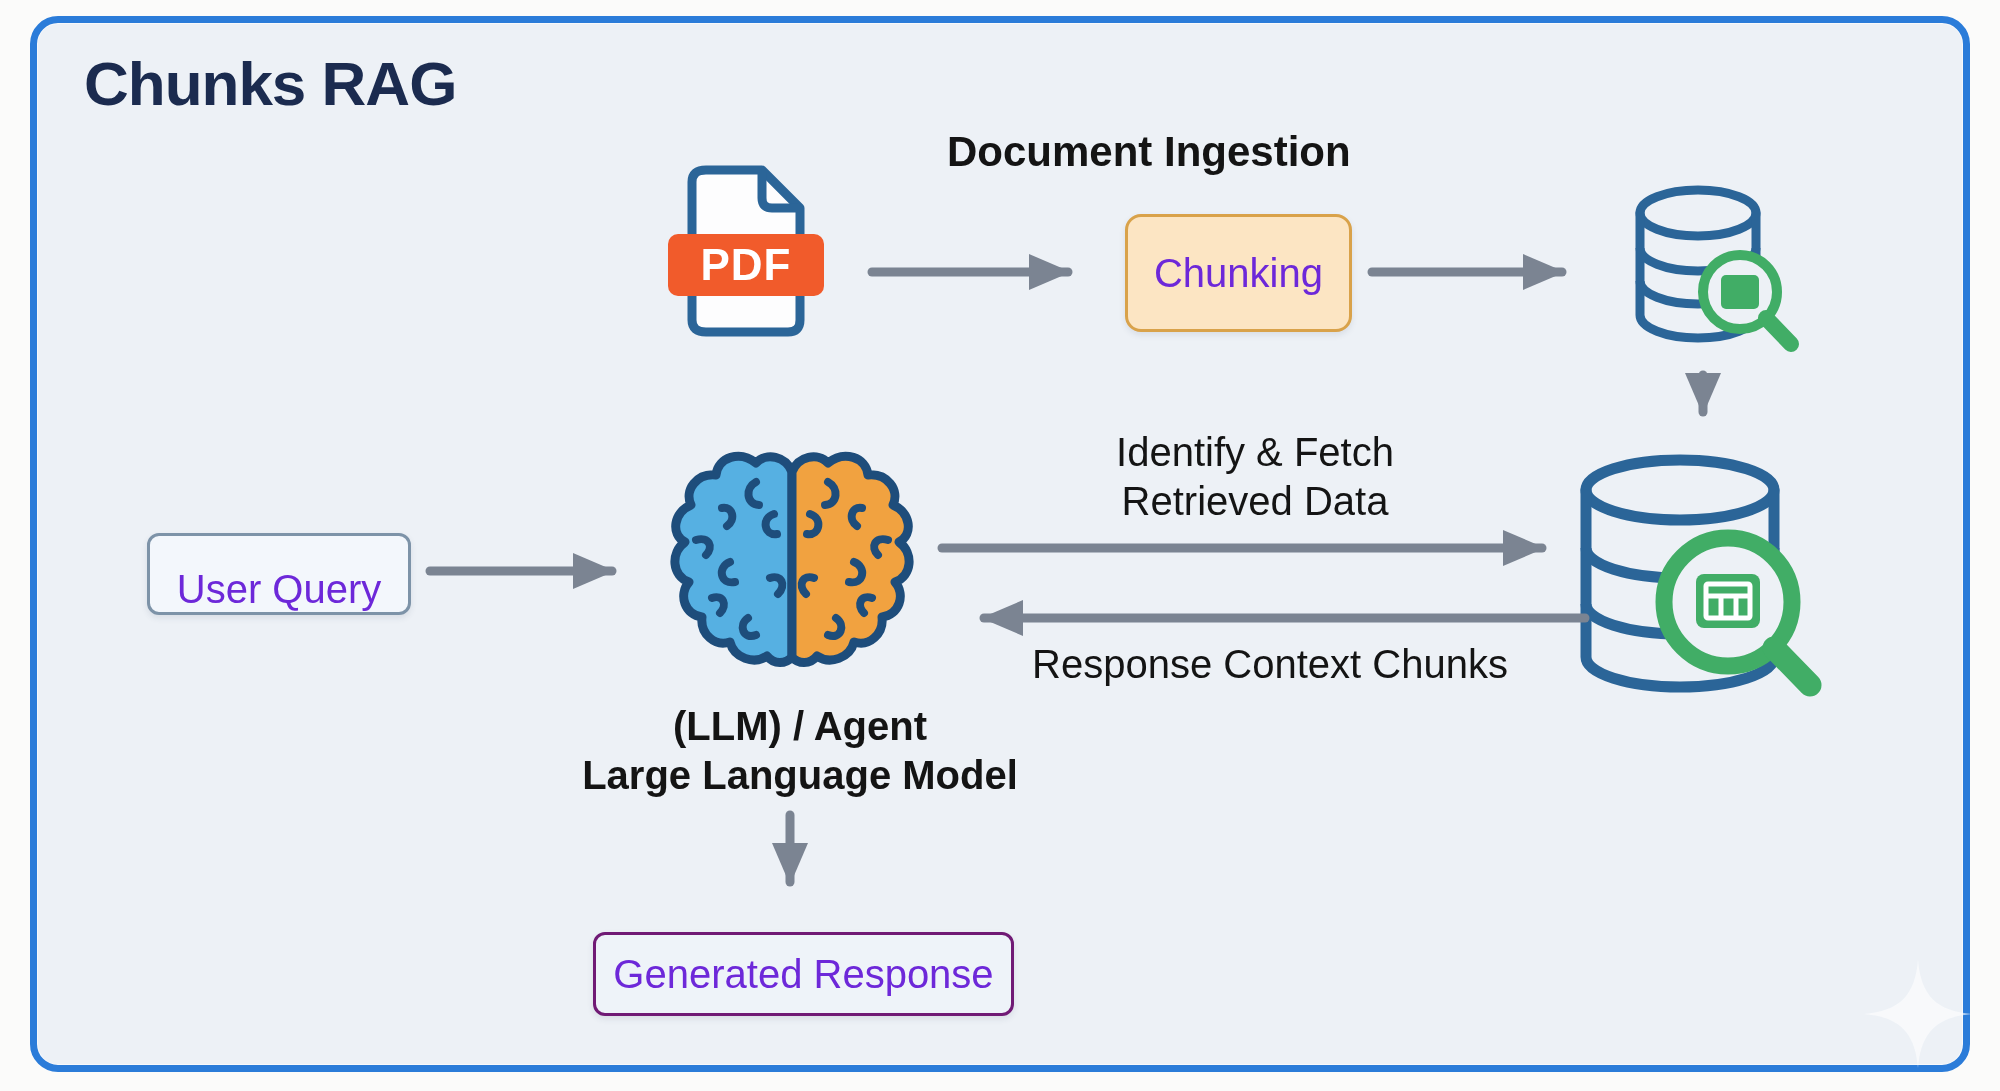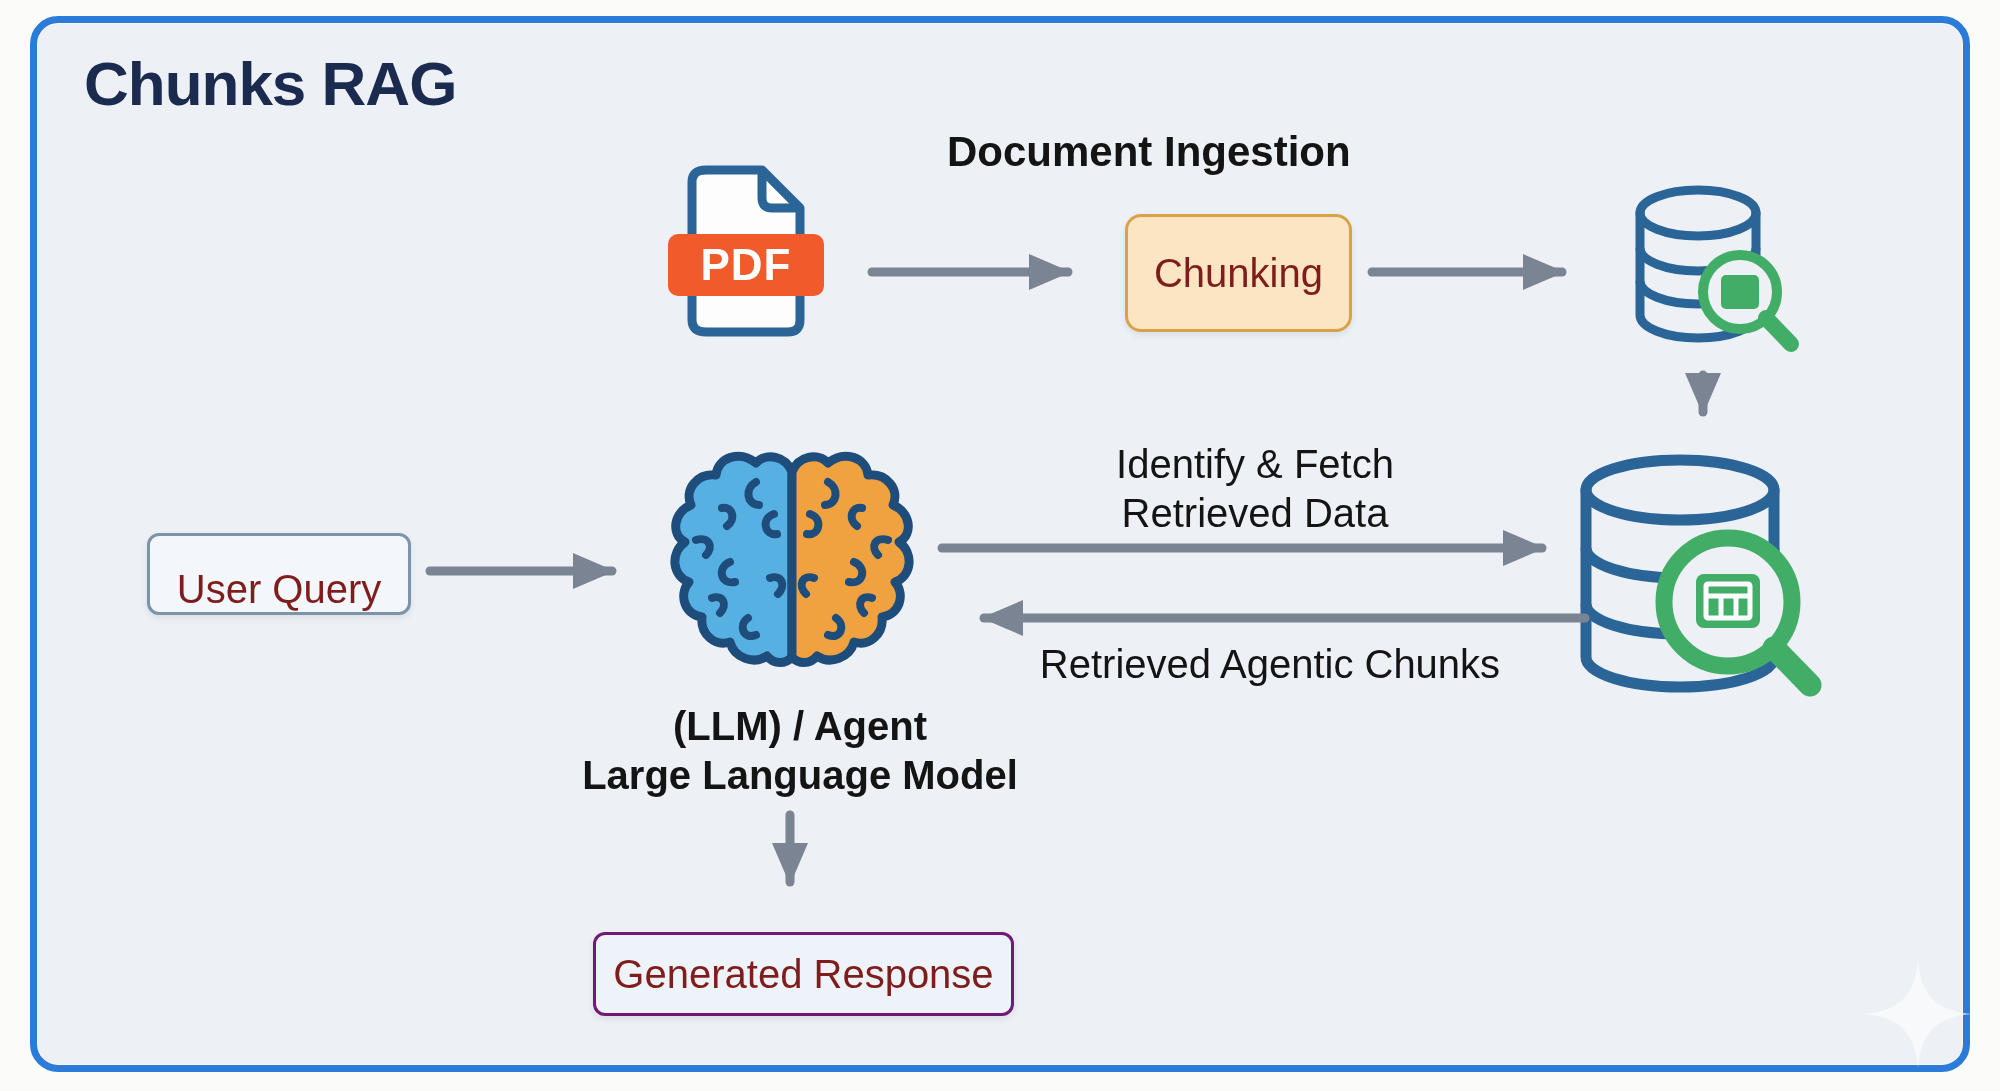--- a/index.html
+++ b/index.html
@@ -17,21 +17,21 @@
 
   .heading{position:absolute;left:947px;top:128px;width:600px;text-align:left;
            font-size:42px;font-weight:bold;color:#141414;}
 
   
   .lbl{position:absolute;text-align:center;font-size:40px;line-height:1.22;color:#141414;}
   .lbl.bold{font-weight:bold;}
 
   
   .node{position:absolute;display:flex;align-items:center;justify-content:center;
-        font-size:40px;color:#7f1d1d;border-radius:12px;
+        font-size:40px;color:#6d28d9;border-radius:12px;
         box-shadow:0 3px 6px rgba(40,60,90,.10);}
   .node.user{left:147px;top:533px;width:258px;height:76px;
              background:#f3f7fc;border:3px solid #7d93a8;align-items:flex-end;}
   .node.chunk{left:1125px;top:214px;width:221px;height:112px;
               background:#fce5c3;border:3px solid #d9a24a;border-radius:16px;}
   .node.generated{left:593px;top:932px;width:415px;height:78px;
                   background:#eef3f9;border:3px solid #701a75;}
 
   .icon{position:absolute;}
   svg{display:block;overflow:visible;}
@@ -105,26 +105,26 @@
         <path d="M146 130 C135 126 129 137 138 146"></path>
       </g>
     </svg>
   </div>
 
   <div class="lbl bold" style="left:470px;top:702px;width:660px;">
     <div>(LLM) / Agent</div>
     <div>Large Language Model</div>
   </div>
 
-  <div class="lbl" style="left:905px;top:440px;width:700px;">
+  <div class="lbl" style="left:905px;top:428px;width:700px;">
     <div>Identify &amp; Fetch</div>
     <div>Retrieved Data</div>
   </div>
 
-  <div class="lbl" style="left:870px;top:640px;width:800px;">Retrieved Agentic Chunks</div>
+  <div class="lbl" style="left:870px;top:640px;width:800px;">Response Context Chunks</div>
 
   <div class="icon" style="left:1578px;top:452px;width:250px;height:270px;">
     <svg width="250" height="270" viewBox="0 0 250 270">
       <ellipse cx="102" cy="38" rx="94" ry="30" fill="none" stroke="#2b6598" stroke-width="11"></ellipse>
       <path d="M8 38 V205 A94 30 0 0 0 196 205 V38" fill="none" stroke="#2b6598" stroke-width="11" stroke-linecap="round"></path>
       <path d="M8 96 A94 30 0 0 0 196 96" fill="none" stroke="#2b6598" stroke-width="11"></path>
       <path d="M8 152 A94 30 0 0 0 196 152" fill="none" stroke="#2b6598" stroke-width="11"></path>
       <g>
         <circle cx="150" cy="150" r="64" fill="#edf1f6" stroke="#41ad66" stroke-width="17"></circle>
         <line x1="196" y1="196" x2="232" y2="233" stroke="#41ad66" stroke-width="23" stroke-linecap="round"></line>

